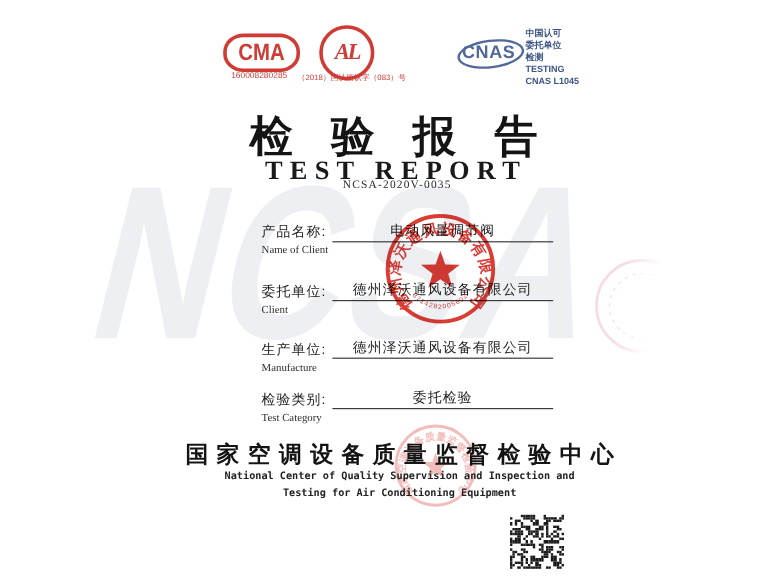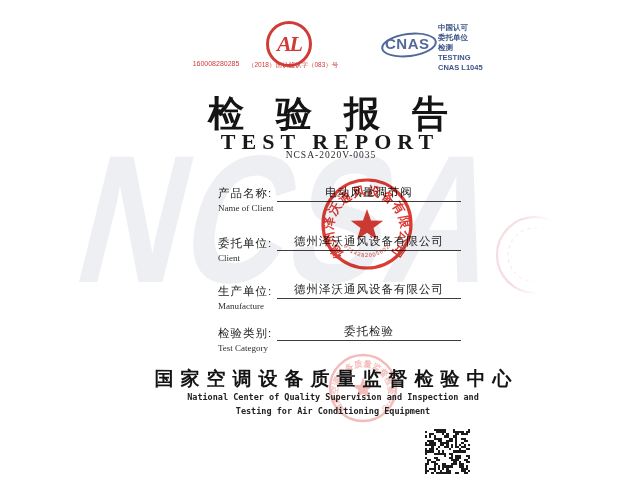--- a/index.html
+++ b/index.html
@@ -11,21 +11,21 @@
     color:#e3e5ea;opacity:.6;transform:skewX(-14deg) scaleX(.78);transform-origin:left top;
     letter-spacing:4px;z-index:1;user-select:none;}
 
   
   .cma{position:absolute;left:186px;top:28px;width:58px;height:26px;border:3px solid #cf3b35;
     border-radius:17px/15px;display:flex;align-items:center;justify-content:center;z-index:2;}
   .cma-text{color:#cf3b35;font-weight:bold;font-size:17px;letter-spacing:0;transform:scaleY(1.15);}
   .cma-num{position:absolute;left:180px;top:60px;width:72px;text-align:center;font-size:7px;color:#cf3b35;z-index:2;}
   .cal{position:absolute;left:266px;top:21px;width:40px;height:40px;border:3px solid #cf3b35;border-radius:50%;
     display:flex;align-items:center;justify-content:center;z-index:2;}
-  .cal-text{color:#cf3b35;font-weight:bold;font-size:22px;font-style:italic;font-family:"Liberation Serif",serif;letter-spacing:-2px;}
+  .cal-text{color:#cf3b35;font-weight:bold;font-size:19px;font-style:italic;font-family:"Liberation Serif",serif;letter-spacing:-2px;}
   .cal-num{position:absolute;left:248px;top:61px;width:86px;text-align:center;font-size:6.5px;color:#cf3b35;z-index:2;white-space:nowrap;}
   .ilac{position:absolute;left:329px;top:20px;width:46px;height:46px;border:1px solid #a7b7cc;border-radius:50%;
     background:repeating-linear-gradient(180deg,#c6d1e0 0 1px,transparent 1px 5px);
     display:flex;align-items:center;justify-content:center;overflow:hidden;z-index:2;}
   .ilac-text{background:#fff;width:100%;text-align:center;font-size:7.5px;font-weight:bold;color:#5e7a9e;padding:1px 0;}
   .cnas{position:absolute;left:380px;top:29px;width:58px;height:30px;z-index:2;}
   .cnas-ellipse{position:absolute;left:1px;top:4px;width:52px;height:20px;border:2px solid #51689b;border-radius:50%;transform:rotate(-7deg);}
   .cnas-text{position:absolute;left:5px;top:6px;font-size:15px;font-weight:bold;color:#51689b;letter-spacing:.5px;}
   .accred{position:absolute;left:438px;top:23px;z-index:2;font-size:7.5px;font-weight:bold;color:#3d5586;line-height:10px;}
 
@@ -68,20 +68,23 @@
     display:grid;grid-template-columns:repeat(21,1fr);grid-template-rows:repeat(21,1fr);}
   .qr i{display:block;}
 </style>
 </head>
 <body>
 
 <div class="page">
 
   <div class="watermark">NCSA</div>
 
+  <div class="cma">
+    <span class="cma-text">CMA</span>
+  </div>
   <div class="cma-num">160008280285</div>
 
   <div class="cal">
     <span class="cal-text">AL</span>
   </div>
   <div class="cal-num">（2018）国认监认字（083）号</div>
 
 
   <div class="cnas">
     <div class="cnas-ellipse"></div>

